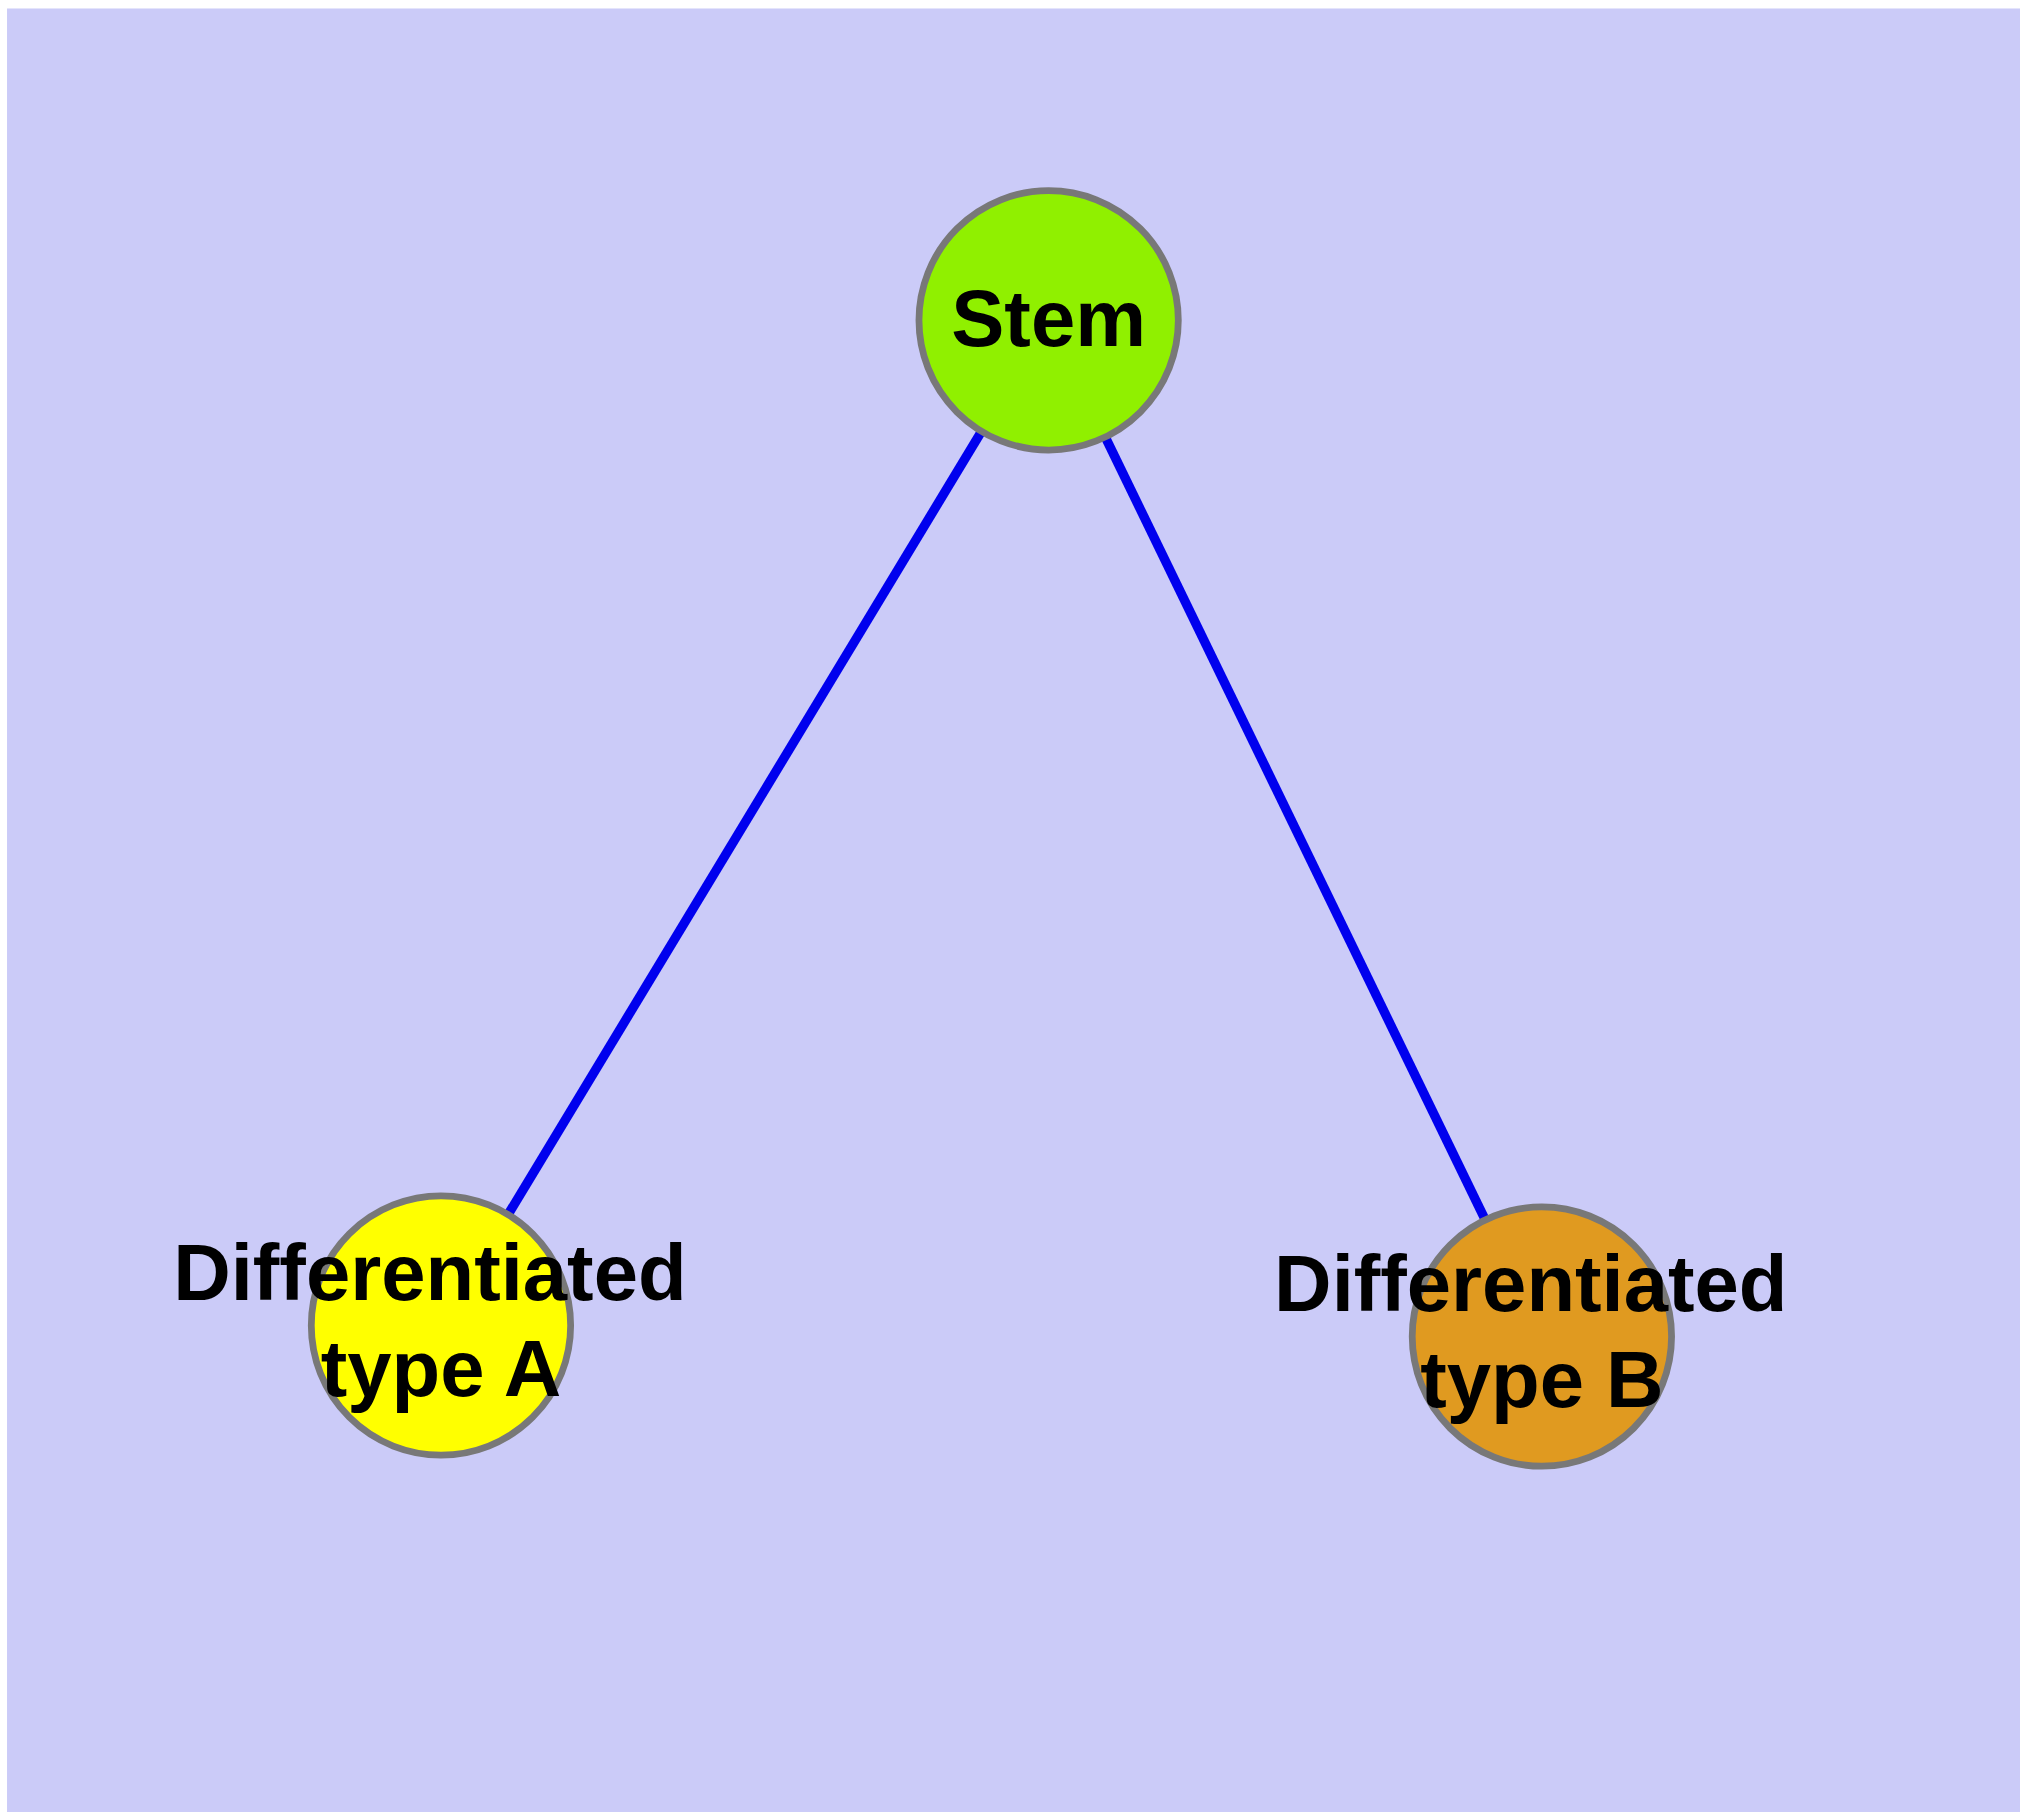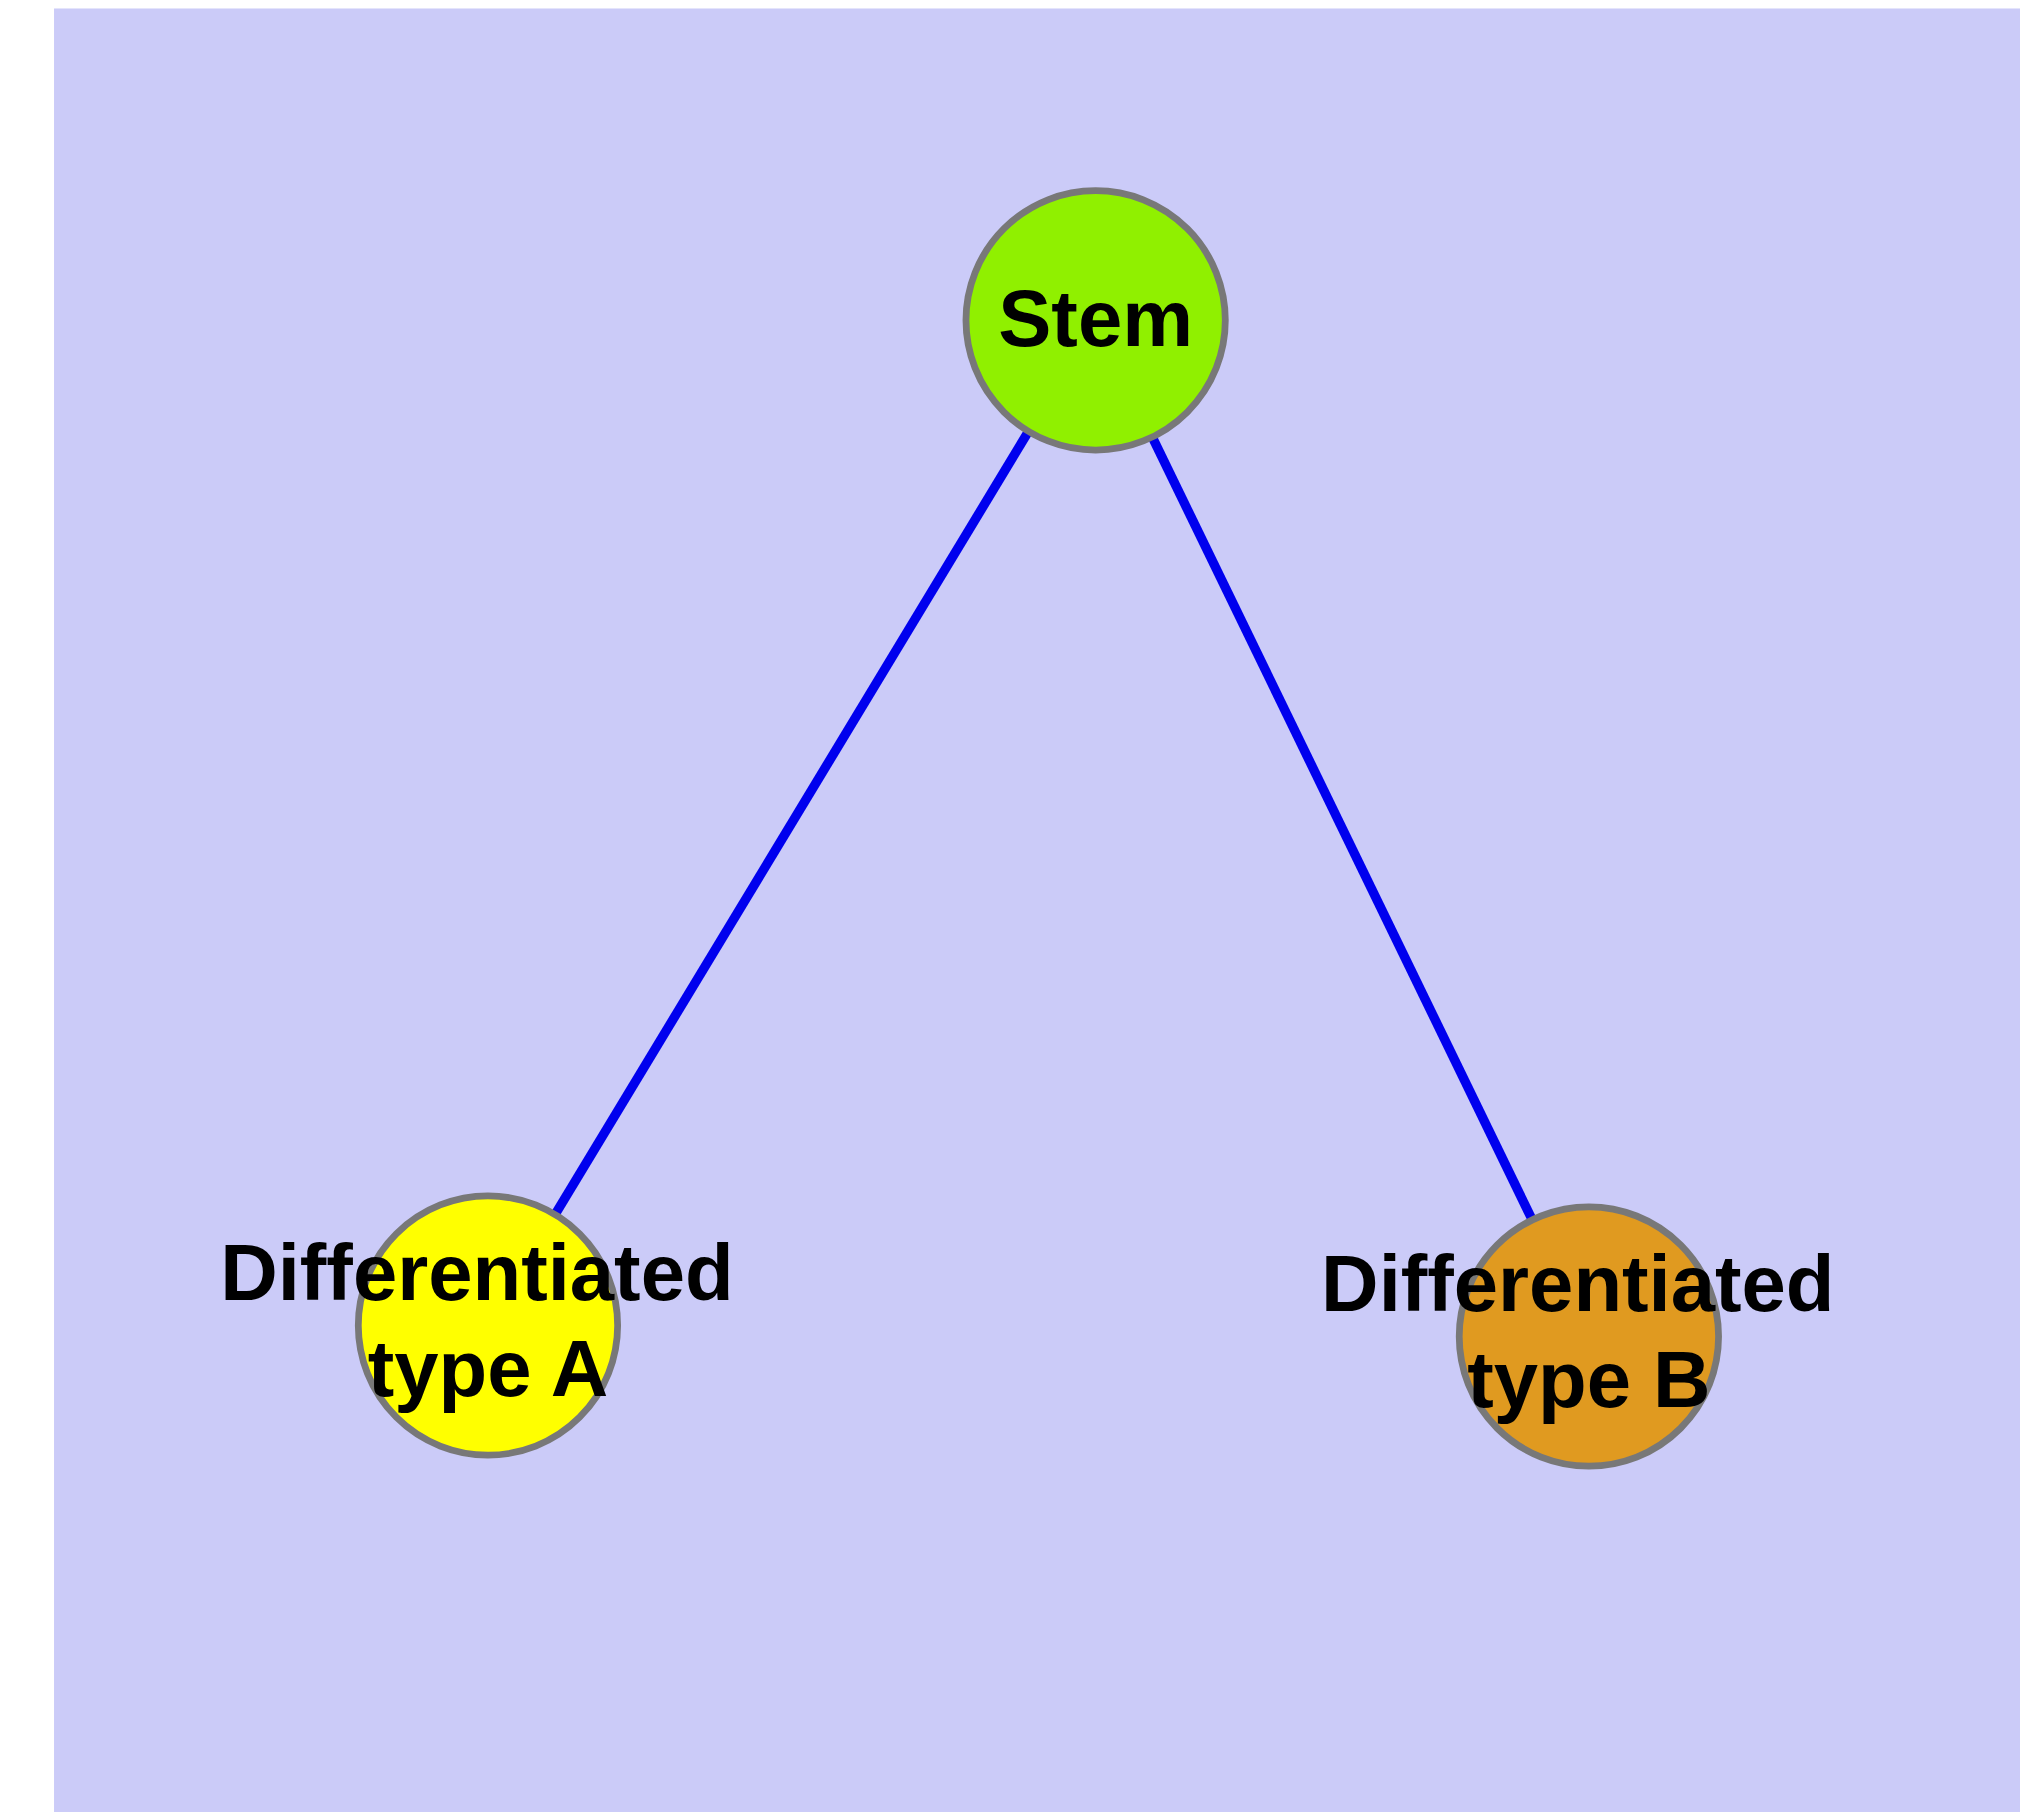--- a/index.html
+++ b/index.html
@@ -8,21 +8,20 @@
     background: #ffffff;
     width: 2021px;
     height: 1812px;
     overflow: hidden;
     font-family: "Liberation Sans", sans-serif;
   }
   .canvas-wrap {
     position: relative;
     width: 1941px;
     height: 1812px;
-    margin-left: 47px;
   }
   svg.graph {
     display: block;
     width: 2021px;
     height: 1812px;
   }
   text.node-label {
     font-family: "Liberation Sans", "DejaVu Sans", sans-serif;
     font-weight: bold;
     font-size: 94px;

